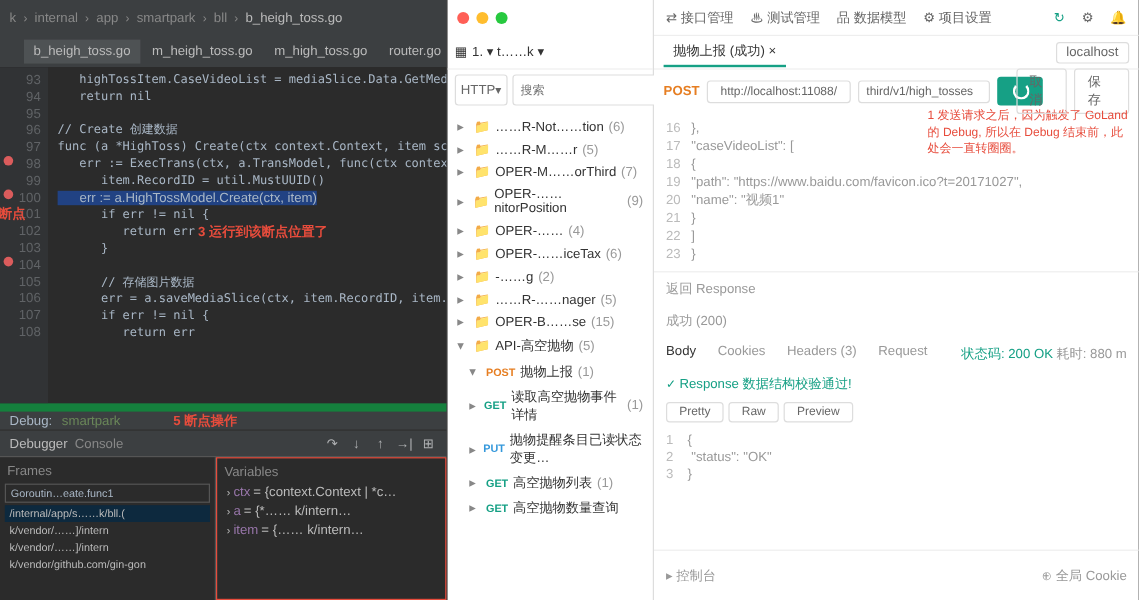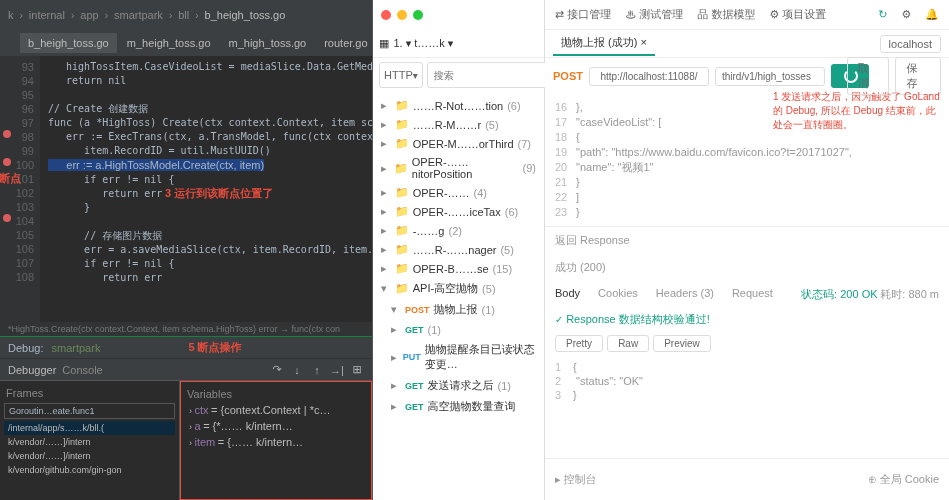--- a/index.html
+++ b/index.html
@@ -8,21 +8,21 @@
 .ide-top{height:30px;background:#3c3f41;display:flex;align-items:center;padding:0 8px;gap:6px;color:#888;font-size:10px}
 .ide-top .crumb{color:#bbb}
 .tabs{height:26px;background:#3c3f41;display:flex;align-items:center;gap:2px;padding-left:20px;overflow:hidden}
 .tab{padding:4px 8px;color:#bbb;font-size:10px;display:flex;align-items:center;gap:4px}
 .tab.active{background:#4e5254}
 .editor{flex:1;display:flex;background:#2b2b2b;position:relative;overflow:hidden}
 .gutter{width:40px;background:#313335;color:#606366;text-align:right;padding:4px 6px 4px 0;font-family:monospace;font-size:10px;line-height:14px;position:relative}
 .gutter .bp{position:absolute;left:3px;width:8px;height:8px;border-radius:50%;background:#db5c5c}
 .code{flex:1;padding:4px 8px;font-family:monospace;font-size:10px;line-height:14px;white-space:pre;color:#a9b7c6;overflow:hidden}.hl{background:#214283}
 .anno{position:absolute;color:#e74c3c;font-size:11px;font-weight:bold}
-.debug-tabs{height:22px;background:#3c3f41;display:flex;align-items:center;gap:8px;padding:0 8px;font-size:10px;border-top:1px solid #15803d}
+.debug-tabs{height:22px;background:#3c3f41;display:flex;align-items:center;gap:8px;padding:0 8px;font-size:10px;border-top:7px solid #15803d}
 .debug-toolbar{height:22px;background:#3c3f41;display:flex;align-items:center;gap:6px;padding:0 8px;border-top:1px solid #323232}
 .dbg-ico{width:14px;height:14px;display:flex;align-items:center;justify-content:center;color:#afb1b3}
 .debug-panel{flex:0 0 120px;display:flex;background:#2b2b2b;border-top:1px solid #555}
 .frames{width:180px;border-right:1px solid #555;padding:4px;font-size:10px}
 .frame-row{padding:2px 4px;color:#bbb;font-size:9px;white-space:nowrap;overflow:hidden}
 .frame-row.sel{background:#0d293e}
 .vars{flex:1;padding:4px;font-size:10px;border:1px solid #e74c3c}
 .var-row{padding:2px 4px;color:#bbb;font-size:9px}
 .mid{width:172px;background:#fff;display:flex;flex-direction:column;border-right:1px solid #ddd}
 .mid-top{height:30px;display:flex;align-items:center;padding:0 8px;gap:6px}
@@ -124,25 +124,24 @@
          return err
       }
 
       // 存储图片数据
       err = a.saveMediaSlice(ctx, item.RecordID, item.Cas
       if err != nil {
          return err</div>
   <div class="anno" style="left:-10px;top:115px">2 断点</div>
   <div class="anno" style="left:165px;top:130px">3 运行到该断点位置了</div>
  </div>
- <div style="padding:2px 8px;font-size:9px;color:#777;background:#313335">*HighToss.Create(ctx context.Context, item schema.HighToss) error → func(ctx con</div>
  <div class="debug-tabs">
   <span>Debug:</span>
   <span style="color:#6a8759">smartpark</span>
-  <span class="anno" style="position:static;margin-left:80px">5 断点操作</span>
+  <span class="anno" style="position:static;margin-left:36px">5 断点操作</span>
  </div>
  <div class="debug-toolbar">
   <span style="color:#bbb">Debugger</span>
   <span style="color:#888">Console</span>
   <span style="flex:1"></span>
   <span class="dbg-ico">↷</span>
   <span class="dbg-ico">↓</span>
   <span class="dbg-ico">↑</span>
   <span class="dbg-ico">→|</span>
   <span class="dbg-ico">⊞</span>
@@ -243,31 +242,32 @@
       </div>
       <div class="tree-row">
         <span class="chev" style="margin-left:10px">▾</span>
         <span class="method m-post">POST</span>
         <span>抛物上报</span>
         <span class="cnt">(1)</span>
       </div>
       <div class="tree-row">
         <span class="chev" style="margin-left:10px">▸</span>
         <span class="method m-get">GET</span>
+        <span>读取高空抛物事件详情</span>
         <span class="cnt">(1)</span>
       </div>
       <div class="tree-row">
         <span class="chev" style="margin-left:10px">▸</span>
         <span class="method m-put">PUT</span>
         <span>抛物提醒条目已读状态变更…</span>
       </div>
       <div class="tree-row">
         <span class="chev" style="margin-left:10px">▸</span>
         <span class="method m-get">GET</span>
-        <span>发送请求之后</span>
+        <span>高空抛物列表</span>
         <span class="cnt">(1)</span>
       </div>
       <div class="tree-row">
         <span class="chev" style="margin-left:10px">▸</span>
         <span class="method m-get">GET</span>
         <span>高空抛物数量查询</span>
       </div>
     </div>
 </div>
 

